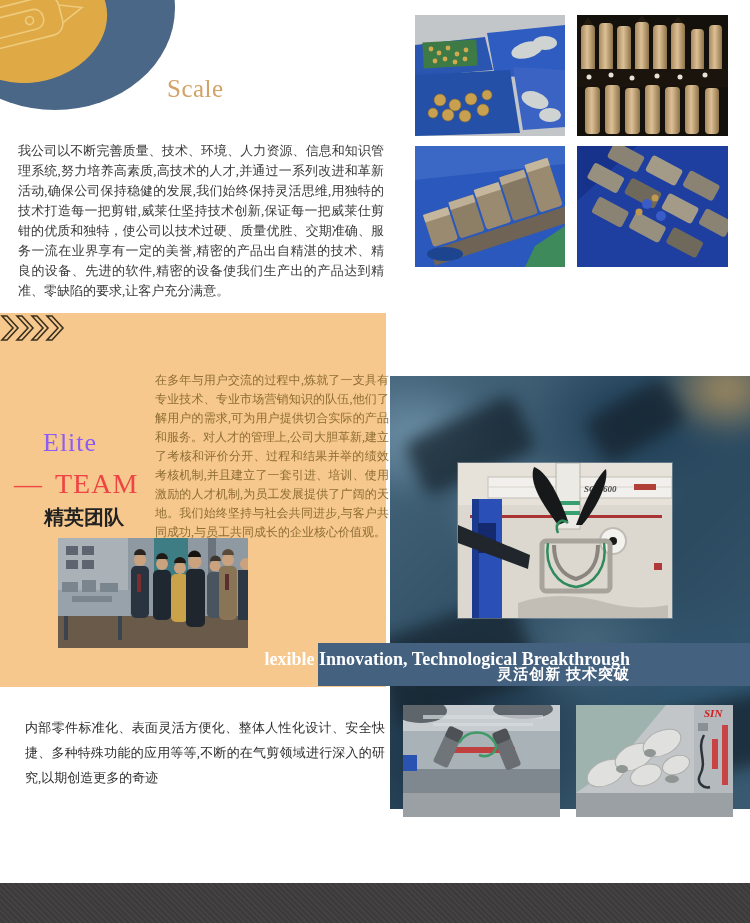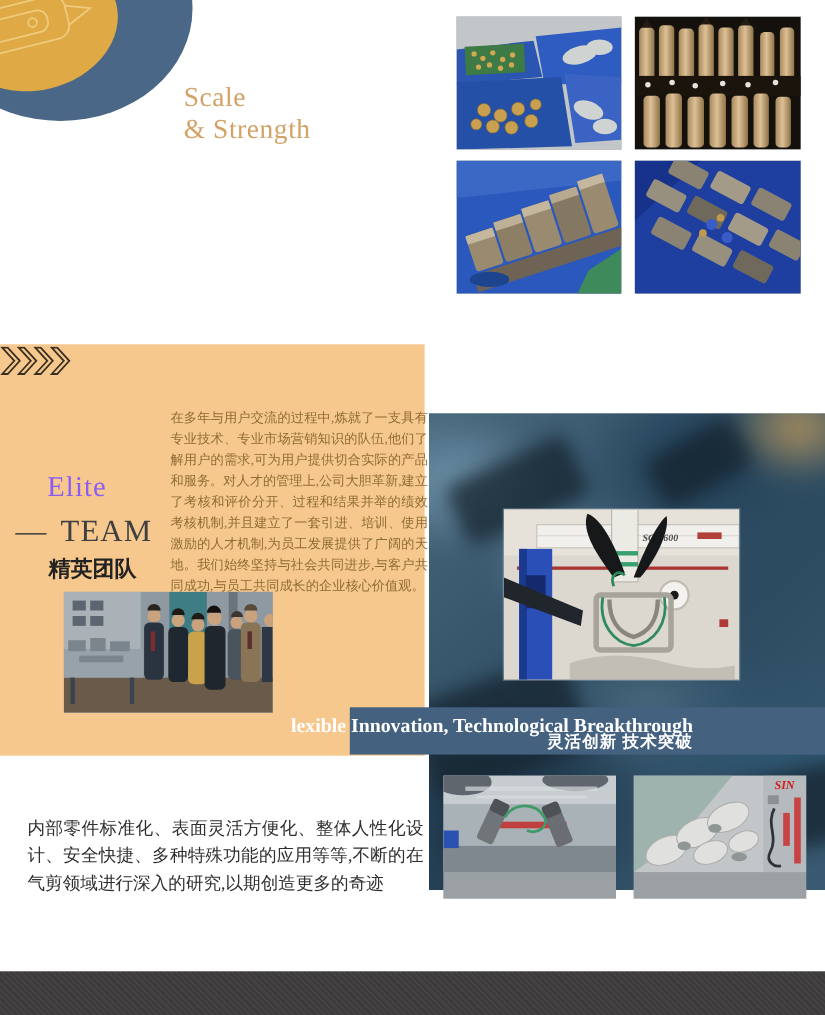--- a/index.html
+++ b/index.html
@@ -14,21 +14,21 @@
              color:#3a3a3a;text-align:justify;}
 
   
   .photo{position:absolute;overflow:hidden;background:#9aa0a4;}
   .photo svg{display:block;}
 
   
   .tan-block{position:absolute;left:0;top:313px;width:386px;height:374px;background:#f7c88d;}
   .chevrons{position:absolute;left:0;top:315px;}
   .team-en1{position:absolute;left:43px;top:428px;font-size:26px;color:#8b5cf6;letter-spacing:1px;}
-  .team-en2{position:absolute;left:14px;top:468px;font-size:28px;color:#404040;letter-spacing:1px;}
+  .team-en2{position:absolute;left:14px;top:468px;font-size:28px;color:#ef4444;letter-spacing:1px;}
   .team-en2 .dash{margin-right:12px;}
   .team-zh{position:absolute;left:44px;top:504px;font-size:20px;font-weight:bold;color:#222;text-align:center;}
   .team-para{position:absolute;left:155px;top:371px;width:234px;font-size:12px;line-height:19px;
              color:#8e6d35;text-align:justify;}
   .team-photo{position:absolute;left:58px;top:538px;width:190px;height:110px;}
 
   
   .factory{position:absolute;left:390px;top:376px;width:360px;height:433px;overflow:hidden;background:#35546a;}
   .factory-blur{position:absolute;left:-25px;top:-25px;right:-25px;bottom:-25px;filter:blur(11px);
     background:
@@ -47,21 +47,21 @@
 
   
   .banner{position:absolute;left:318px;top:643px;width:432px;height:43px;background:#44617f;
           color:#fff;text-align:right;padding-right:0;box-sizing:border-box;}
   .banner-en{position:absolute;right:120px;top:6px;font-size:18px;font-weight:bold;white-space:nowrap;}
   .banner-zh{position:absolute;right:120px;top:22px;font-size:15px;font-weight:bold;white-space:nowrap;letter-spacing:1px;}
 
   
   .patent-zh{position:absolute;left:25px;top:704px;font-size:19px;font-weight:bold;color:#f2a33c;letter-spacing:1px;}
   .patent-en{position:absolute;left:25px;top:732px;font-size:21px;color:#f8c98c;letter-spacing:.5px;}
-  .patent-para{position:absolute;left:25px;top:741px;width:360px;font-size:16px;line-height:25px;
+  .patent-para{position:absolute;left:25px;top:715px;width:360px;font-size:13px;line-height:25px;
                color:#2f2f2f;text-align:justify;}
 
   .footer{position:absolute;left:0;top:883px;width:750px;height:40px;background:#3f3d3d;
     background-image:repeating-linear-gradient(45deg,rgba(255,255,255,.025) 0 2px,rgba(0,0,0,.05) 2px 4px);}
 </style>
 </head>
 <body>
 
 <div class="page">
 
@@ -73,22 +73,22 @@
         <rect x="-30" y="0" width="92" height="40" rx="12"></rect>
         <rect x="-14" y="10" width="58" height="20" rx="9"></rect>
         <circle cx="30" cy="20" r="4"></circle>
         <path d="M62,12 L84,20 L62,30"></path>
       </g>
     </g>
   </svg>
 
   <div class="hero-heading">
     <div>Scale</div>
-    <div>&amp; Strength</div>
-  </div>
+  </div>
+  <div class="hero-para">我公司以不断完善质量、技术、环境、人力资源、信息和知识管理系统,努力培养高素质,高技术的人才,并通过一系列改进和革新活动,确保公司保持稳健的发展,我们始终保持灵活思维,用独特的技术打造每一把剪钳,威莱仕坚持技术创新,保证每一把威莱仕剪钳的优质和独特，使公司以技术过硬、质量优胜、交期准确、服务一流在业界享有一定的美誉,精密的产品出自精湛的技术、精良的设备、先进的软件,精密的设备使我们生产出的产品达到精准、零缺陷的要求,让客户充分满意。</div>
 
   <div class="photo" style="left:415px;top:15px;width:150px;height:121px;">
     <svg width="150" height="121" viewBox="0 0 150 121">
       <rect width="150" height="121" fill="#c2c6c8"></rect>
       <polygon points="0,30 70,22 78,55 0,62" fill="#2a55b0"></polygon>
       <polygon points="72,18 150,10 150,60 80,62" fill="#2e5cc0"></polygon>
       <polygon points="0,60 95,55 105,118 0,121" fill="#2450a8"></polygon>
       <polygon points="98,52 150,55 150,112 108,115" fill="#3a63c4"></polygon>
       <rect x="8" y="26" width="54" height="26" fill="#3e7a46" transform="rotate(-3 35 39)"></rect>
       <g fill="#d2a94e">

